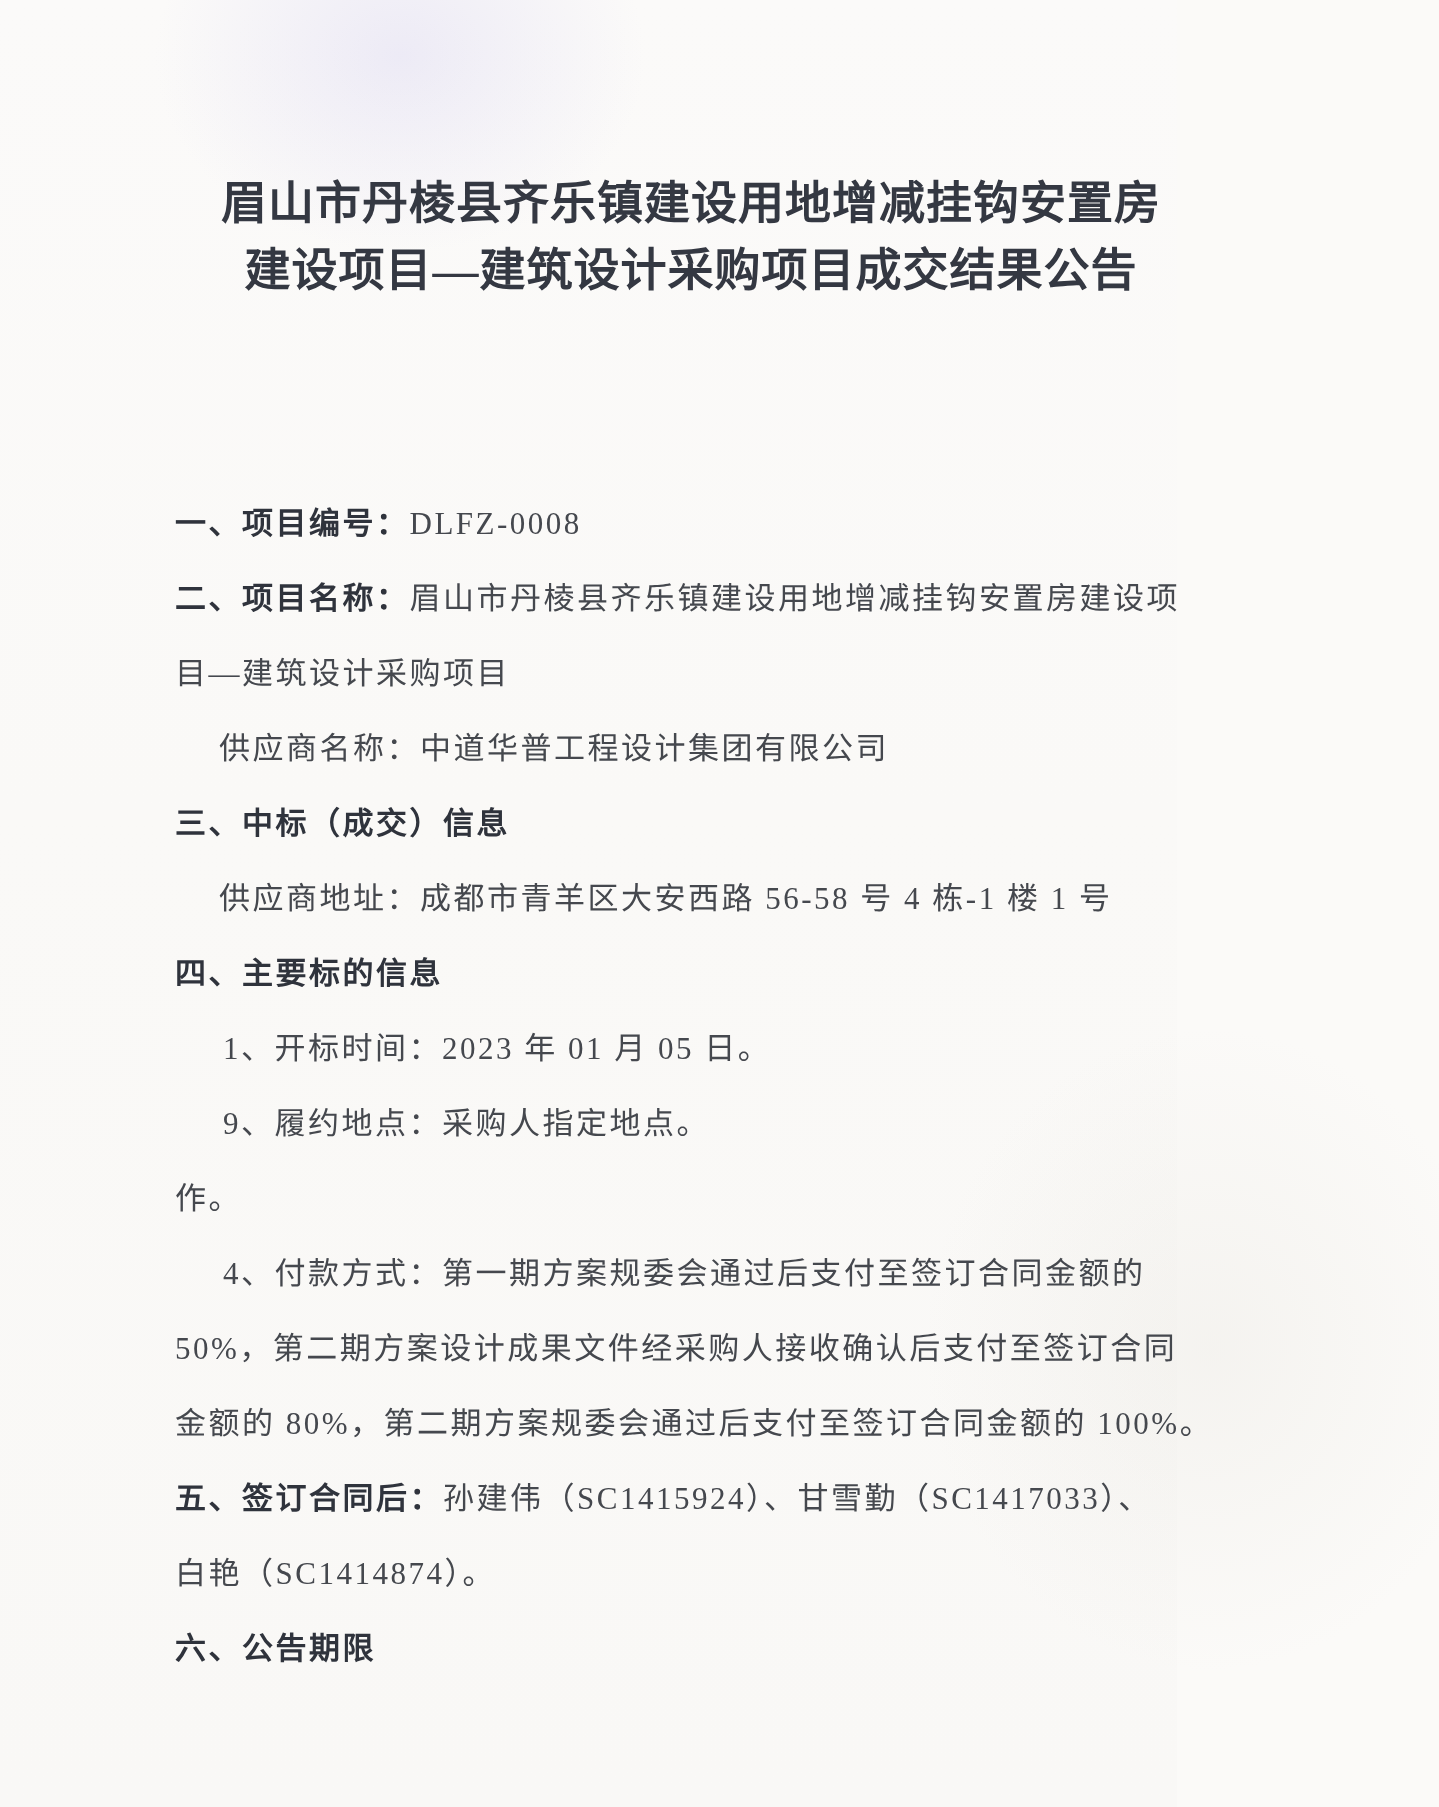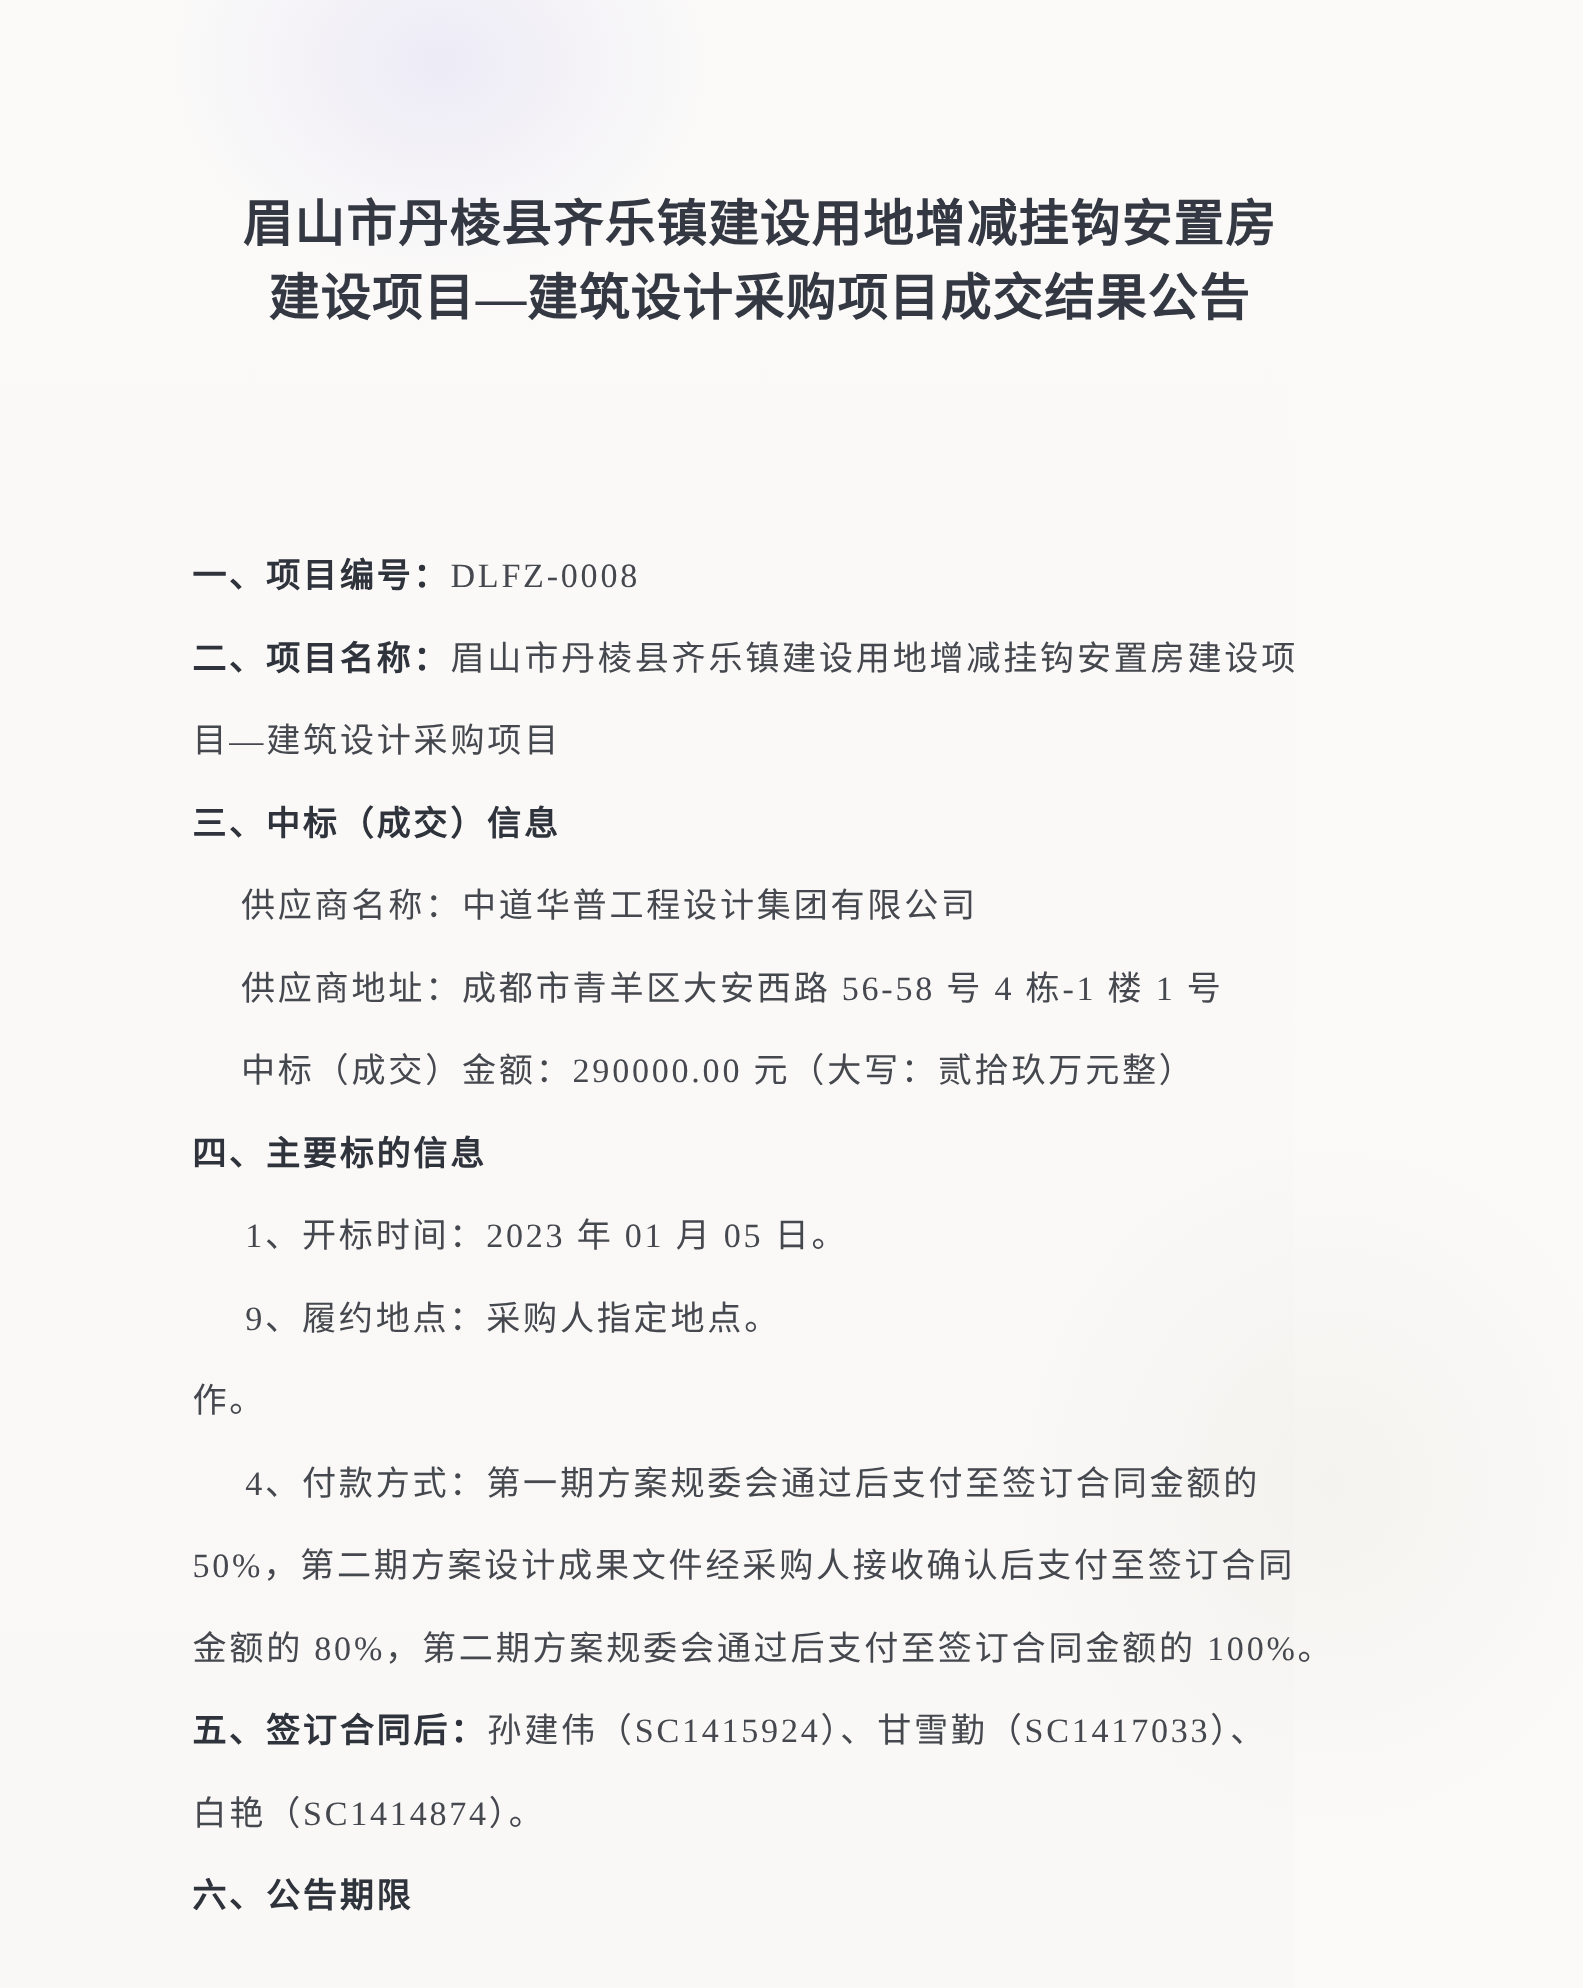--- a/index.html
+++ b/index.html
@@ -80,24 +80,23 @@
 
   <div class="title-block">
     <div>眉山市丹棱县齐乐镇建设用地增减挂钩安置房</div>
     <div>建设项目—建筑设计采购项目成交结果公告</div>
   </div>
 
   <div class="body-lines">
     <div class="line indent-0"><span class="lbl">一、项目编号：</span><span class="txt">DLFZ-0008</span></div>
     <div class="line indent-0"><span class="lbl">二、项目名称：</span><span class="txt">眉山市丹棱县齐乐镇建设用地增减挂钩安置房建设项</span></div>
     <div class="line indent-0"><span class="lbl"></span><span class="txt">目—建筑设计采购项目</span></div>
+    <div class="line indent-1"><span class="lbl"></span><span class="txt">供应商名称：中道华普工程设计集团有限公司</span></div>
     <div class="line indent-0"><span class="lbl">三、中标（成交）信息</span><span class="txt"></span></div>
-    <div class="line indent-1"><span class="lbl"></span><span class="txt">供应商名称：中道华普工程设计集团有限公司</span></div>
     <div class="line indent-1"><span class="lbl"></span><span class="txt">供应商地址：成都市青羊区大安西路 56-58 号 4 栋-1 楼 1 号</span></div>
-    <div class="line indent-1"><span class="lbl"></span><span class="txt">中标（成交）金额：290000.00 元（大写：贰拾玖万元整）</span></div>
     <div class="line indent-0"><span class="lbl">四、主要标的信息</span><span class="txt"></span></div>
     <div class="line indent-2"><span class="lbl"></span><span class="txt">1、开标时间：2023 年 01 月 05 日。</span></div>
     <div class="line indent-2"><span class="lbl"></span><span class="txt">9、履约地点：采购人指定地点。</span></div>
     <div class="line indent-0"><span class="lbl"></span><span class="txt">作。</span></div>
     <div class="line indent-2"><span class="lbl"></span><span class="txt">4、付款方式：第一期方案规委会通过后支付至签订合同金额的</span></div>
     <div class="line indent-0"><span class="lbl"></span><span class="txt">50%，第二期方案设计成果文件经采购人接收确认后支付至签订合同</span></div>
     <div class="line indent-0"><span class="lbl"></span><span class="txt">金额的 80%，第二期方案规委会通过后支付至签订合同金额的 100%。</span></div>
     <div class="line indent-0"><span class="lbl">五、签订合同后：</span><span class="txt">孙建伟（SC1415924）、甘雪勤（SC1417033）、</span></div>
     <div class="line indent-0"><span class="lbl"></span><span class="txt">白艳（SC1414874）。</span></div>
     <div class="line indent-0"><span class="lbl">六、公告期限</span><span class="txt"></span></div>

